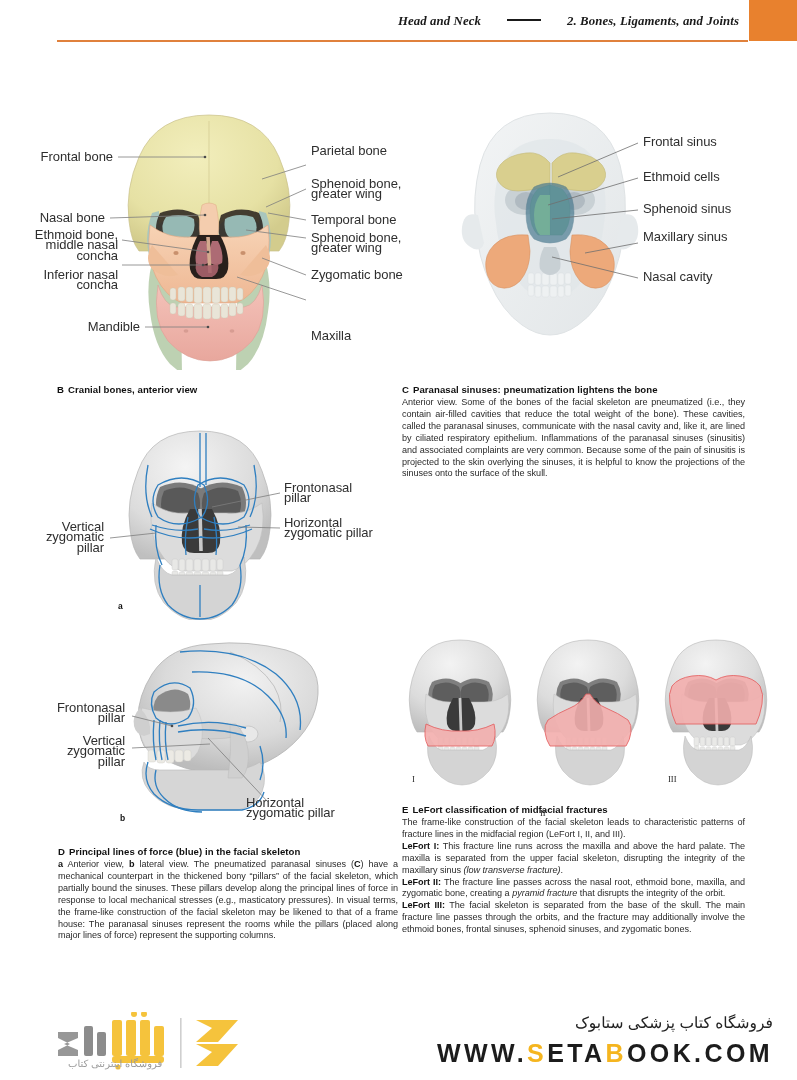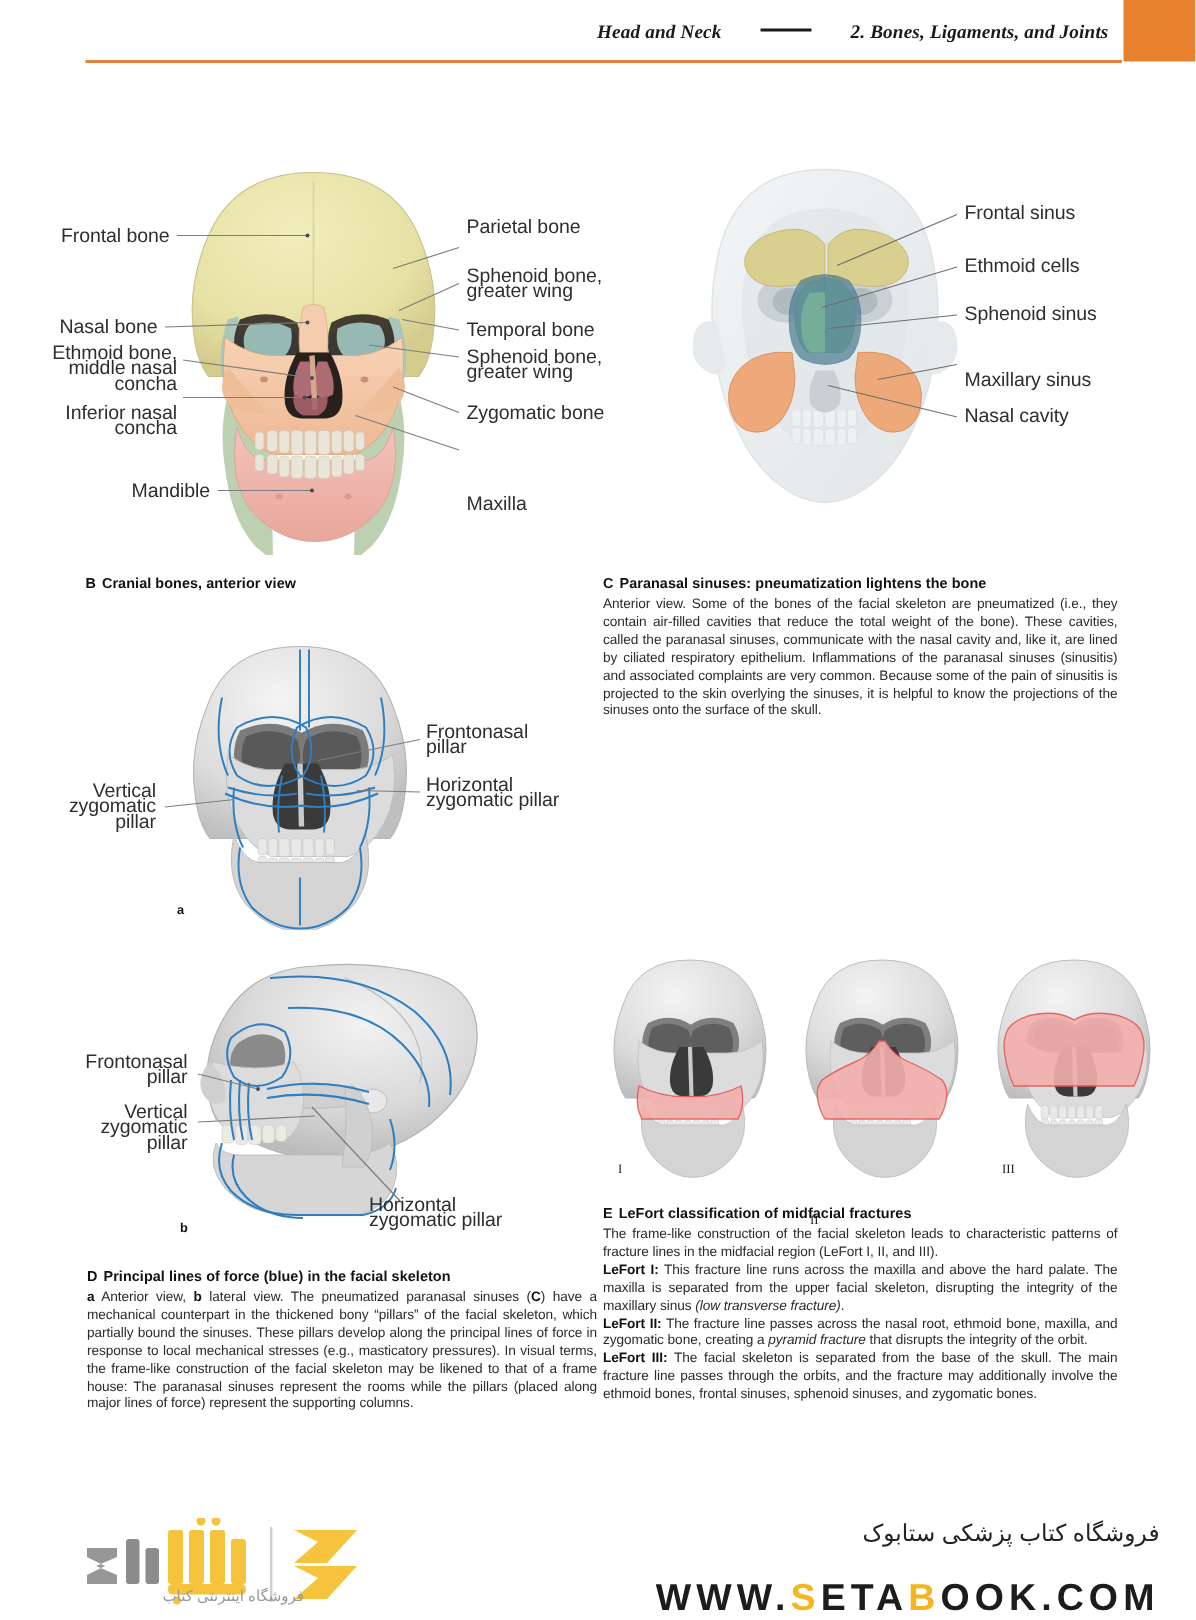--- a/index.html
+++ b/index.html
@@ -62,31 +62,31 @@
   }
 
   
   .fig { position: absolute; }
 
   
   .footer { position: absolute; left: 0; top: 1000px; width: 797px; height: 80px; background: #fff; }
   .wm-logo { position: absolute; left: 48px; top: 1012px; width: 255px; height: 62px; }
   .wm-persian-sub {
     position: absolute; left: 68px; top: 1058px; width: 175px;
-    text-align: center; direction: rtl;
+    text-align: left; direction: rtl;
     font-size: 10px; color: #9a9a9a; letter-spacing: .3px;
   }
   .wm-right { position: absolute; right: 24px; top: 1012px; text-align: right; }
   .wm-persian {
     direction: rtl; font-size: 15.5px; color: #222;
     letter-spacing: .2px; line-height: 22px;
   }
   .wm-url {
     font-size: 25px; font-weight: bold; color: #1c1c1c;
-    letter-spacing: 3.4px; line-height: 30px; margin-top: 16px;
+    letter-spacing: 3.4px; line-height: 30px; margin-top: 4px;
   }
   .wm-url .hl { color: #f5b51f; }
 </style>
 </head>
 <body>
 
 <div class="page">
 
   <div class="header">
     <div class="header-orange-block"></div>
@@ -288,21 +288,21 @@
         <line x1="238" y1="83" x2="148" y2="110"></line>
         <line x1="238" y1="115" x2="152" y2="124"></line>
         <line x1="238" y1="148" x2="185" y2="158"></line>
         <line x1="238" y1="183" x2="152" y2="162"></line>
       </g>
     </svg>
 
     <div class="lbl l" style="left:243px; top:42px;">Frontal sinus</div>
     <div class="lbl l" style="left:243px; top:77px;">Ethmoid cells</div>
     <div class="lbl l" style="left:243px; top:109px;">Sphenoid sinus</div>
-    <div class="lbl l" style="left:243px; top:153px;">Maxillary sinus</div>
+    <div class="lbl l" style="left:243px; top:137px;">Maxillary sinus</div>
     <div class="lbl l" style="left:243px; top:177px;">Nasal cavity</div>
   </div>
 
   <div style="position:absolute; left:402px; top:383px; width:343px;">
     <div class="cap-title">
       <span class="ltr">C</span><span>Paranasal sinuses: pneumatization lightens the bone</span>
     </div>
     <div class="cap-body">Anterior view. Some of the bones of the facial skeleton are pneumatized (i.e., they contain air-filled cavities that reduce the total weight of the bone). These cavities, called the paranasal sinuses, communicate with the nasal cavity and, like it, are lined by ciliated respiratory epithelium. Inflammations of the paranasal sinuses (sinusitis) and associated complaints are very common. Because some of the pain of sinusitis is projected to the skin overlying the sinuses, it is helpful to know the projections of the sinuses onto the surface of the skull.</div>
   </div>
 

